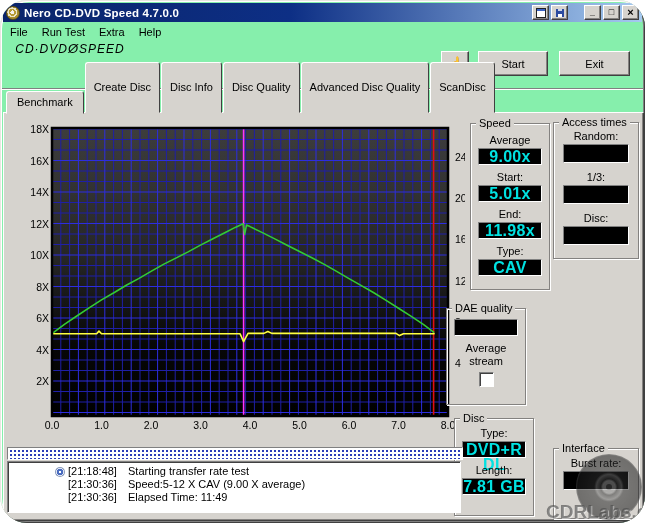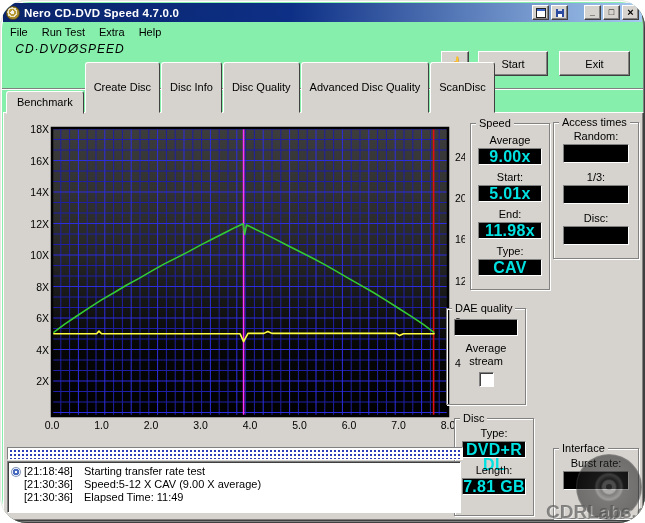--- a/index.html
+++ b/index.html
@@ -76,21 +76,21 @@
   .checkbox{width:13px;height:13px;margin:4px auto 0;background:#fff;
     border:1px solid;border-color:#808080 #ffffff #ffffff #808080;
     box-shadow:inset 1px 1px 0 #404040;}
   
   .progress{left:7px;top:447px;width:454px;height:11px;background:#fff;
     border:1px solid;border-color:#808080 #ffffff #ffffff #808080;
     background-image:radial-gradient(circle,#2a3cb8 1.15px,transparent 1.3px);
     background-size:4px 4px;background-position:1px 1px;}
   .logbox{left:7px;top:461px;width:454px;height:52px;background:#fff;
     border:1px solid;border-color:#808080 #ffffff #ffffff #808080;
-    box-shadow:inset 1px 1px 0 #404040;overflow:hidden;padding-top:3px;box-sizing:border-box;}
+    box-shadow:inset 1px 1px 0 #404040;overflow:hidden;padding-top:3px;box-sizing:border-box;padding-left:44px;}
   .log-row{display:flex;line-height:13px;}
   .log-icon-slot{width:16px;display:flex;justify-content:center;align-items:center;}
   .disc-icon{width:10px;height:10px;border-radius:50%;
     background:radial-gradient(circle at 50% 50%, #ffffff 0 1.5px, #4a6cc0 1.5px 3px, #dfe5f2 3px 4.2px, #8899bb 4.2px 5px);}
   .log-time{width:60px;}
   .log-text{white-space:pre;}
   
   .wm-disc{left:573px;top:452px;width:72px;height:71px;pointer-events:none;opacity:.55;}
   .wm-text{left:546px;top:501px;width:99px;font-size:19px;font-weight:bold;
     color:rgba(72,72,72,.62);text-shadow:1px 1px 0 rgba(255,255,255,.45);

